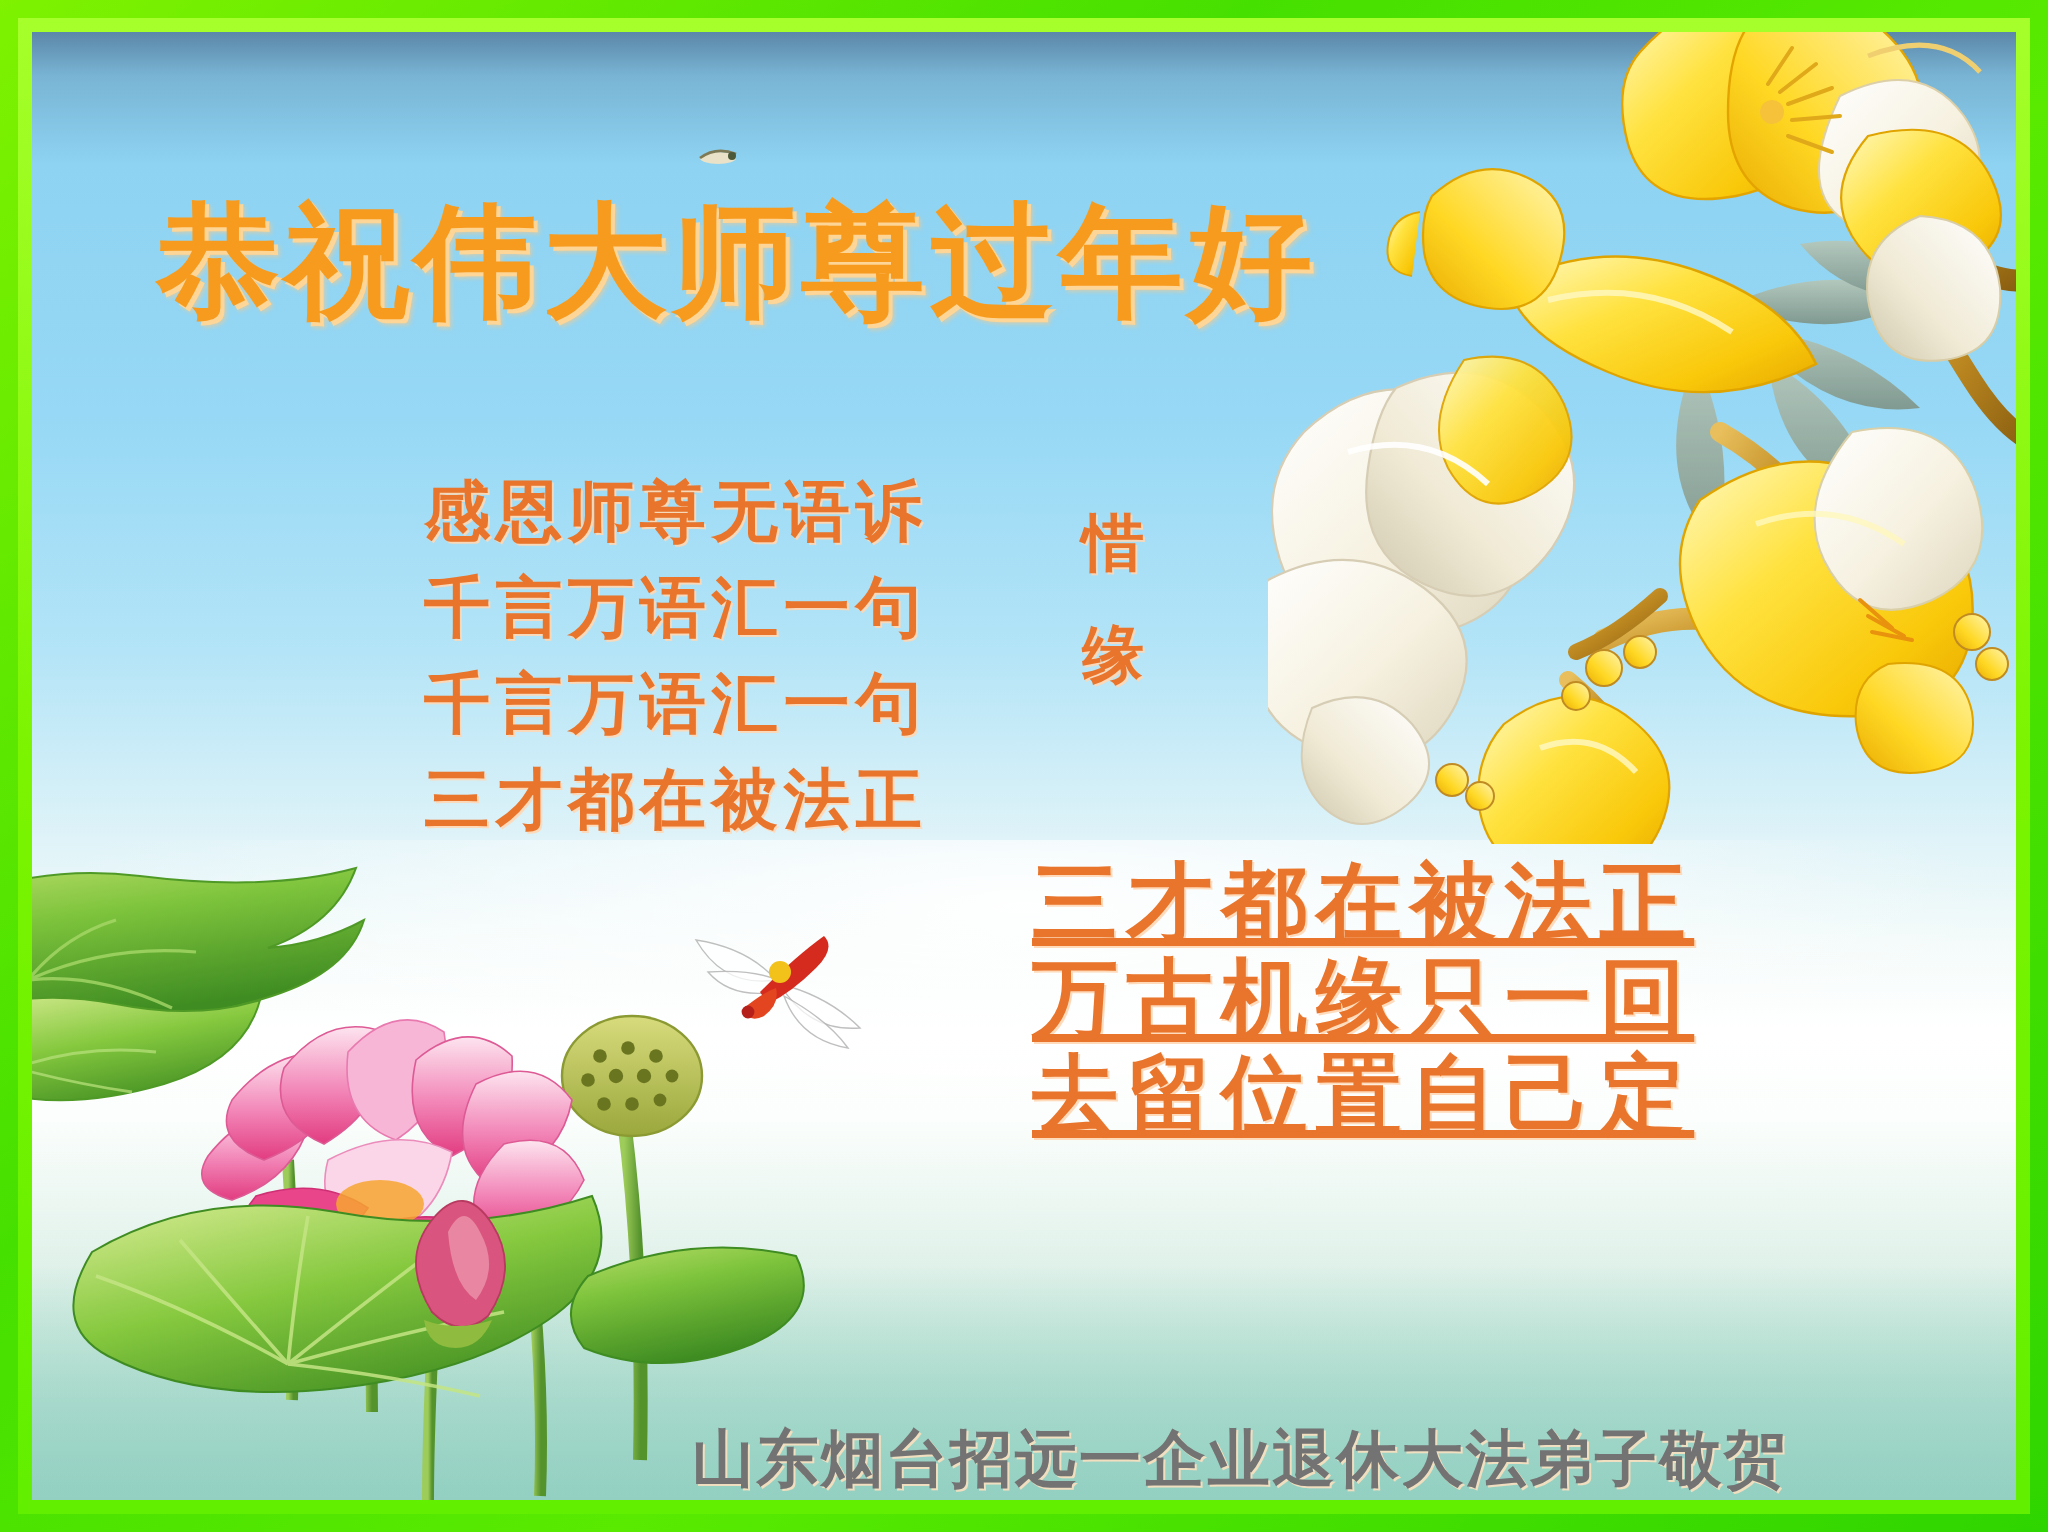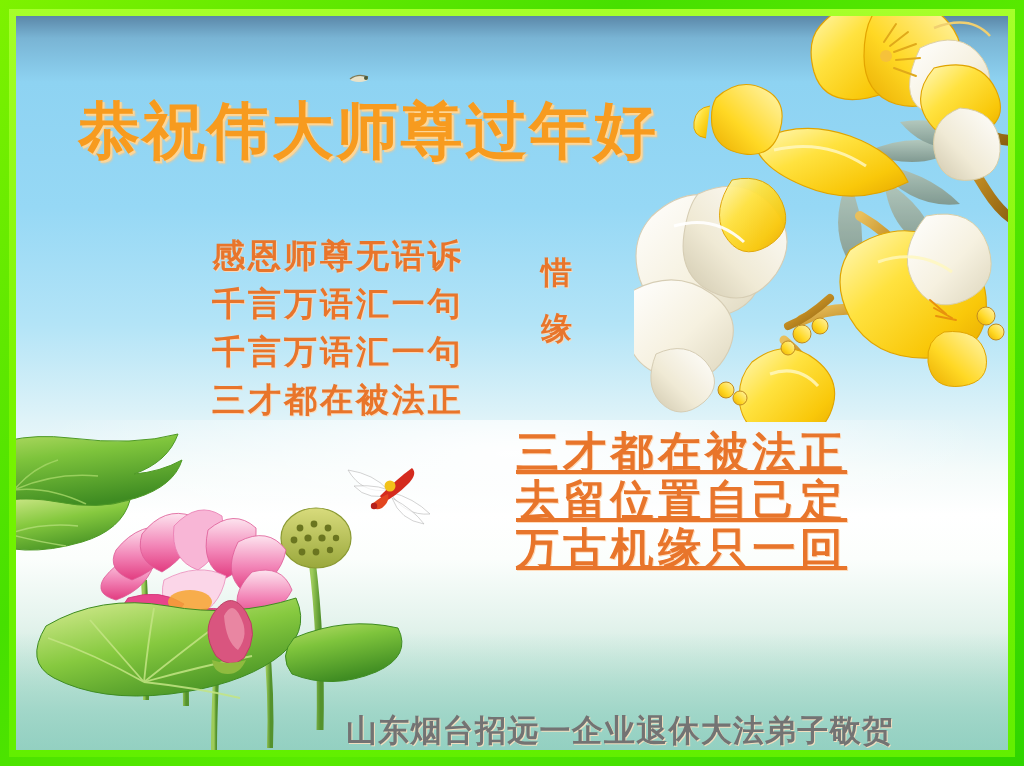--- a/index.html
+++ b/index.html
@@ -489,22 +489,22 @@
         <div class="cn line">三才都在被法正</div>
       </div>
 
       <div class="cherish-vertical">
         <span class="cn ch">惜</span>
         <span class="cn ch">缘</span>
       </div>
 
       <div class="poem-two">
         <div class="cn line">三才都在被法正</div>
+        <div class="cn line">万古机缘只一回</div>
         <div class="cn line">去留位置自己定</div>
-        <div class="cn line">万古机缘只一回</div>
       </div>
 
       <div class="cn signature">山东烟台招远一企业退休大法弟子敬贺</div>
 
     </div>
 
   </div>
 </div>
 
 </body></html>

